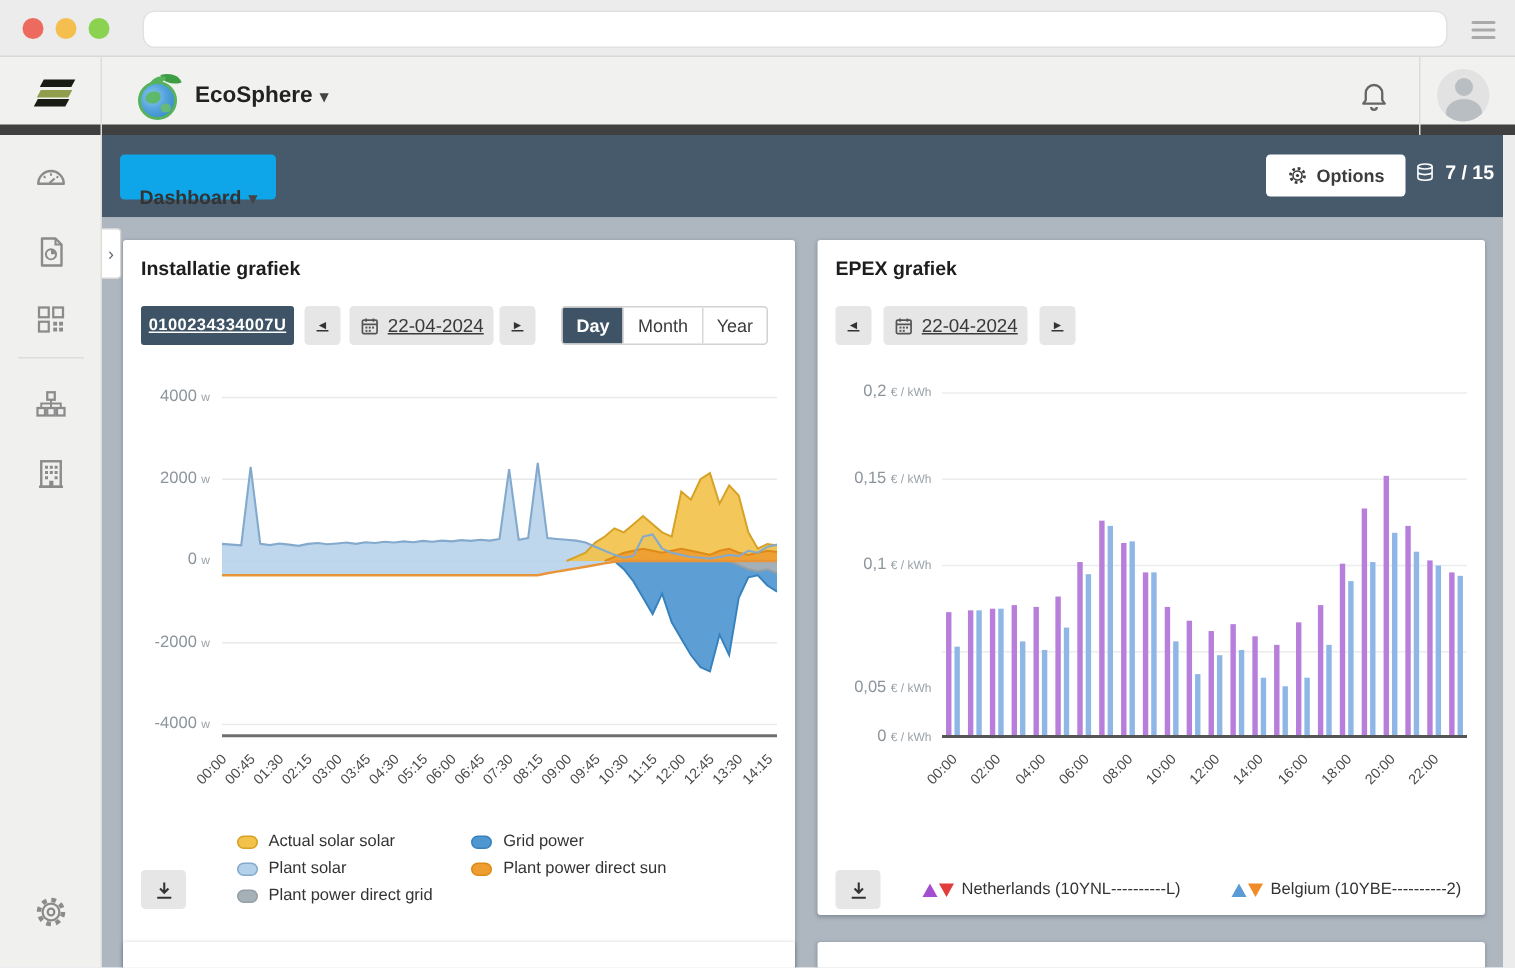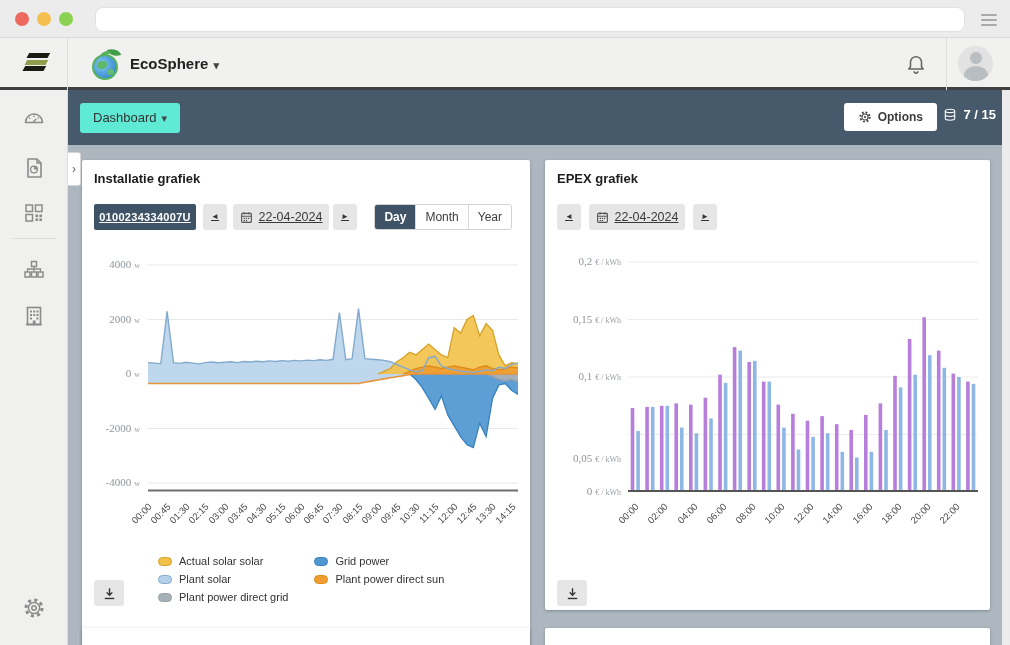--- a/index.html
+++ b/index.html
@@ -7,21 +7,21 @@
   .window { position:relative; width:1010px; height:645px; overflow:hidden; }
 
   
   .chrome { position:absolute; left:0; top:0; width:1010px; height:38px; background:#ececec; border-bottom:1px solid #d9d9d9; }
   .tl { position:absolute; top:12px; width:14px; height:14px; border-radius:50%; }
   .urlbar { position:absolute; left:95px; top:7px; width:870px; height:25px; background:#fff; border:1px solid #e2e2e2; border-radius:8px; }
   .chrome-menu { position:absolute; left:981px; top:14px; width:16px; }
   .chrome-menu i { display:block; height:2px; background:#a9a9a9; margin-bottom:3px; border-radius:1px; }
 
   
-  .appheader { position:absolute; left:0; top:38px; width:1010px; height:52px; background:#f1f1ef; border-bottom:3px solid #404040; }
+  .appheader { position:absolute; left:0; top:38px; width:1010px; height:52px; background:#f1f1ef; border-bottom:7px solid #404040; }
   .brand-cell { position:absolute; left:0; top:0; width:68px; height:52px; border-right:1px solid #ddddda; }
   .embion-logo { position:absolute; left:24px; top:15px; }
   .embion-logo i, .embion-mini i { display:block; width:21px; height:4.5px; margin-bottom:2px; transform:skewX(-28deg); }
   .embion-mini { display:inline-block; margin-right:10px; }
   .embion-mini i { width:15px; height:3.4px; margin-bottom:1.6px; }
   .stripe-d { background:#181c12; }
   .stripe-g { background:#8f9d4d; }
   .eco-logo { position:absolute; left:24px; top:12px; width:30px; height:30px; }
   .globe { position:absolute; left:0; bottom:0; width:26px; height:26px; border-radius:50%;
            background:radial-gradient(circle at 35% 38%, #8ecbee 0%, #54a3dd 45%, #2f7fc2 100%);
@@ -42,21 +42,21 @@
   .avatar .body { position:absolute; left:5.5px; top:20px; width:24px; height:18px; border-radius:50% 50% 0 0; background:#b8bec2; }
 
   
   .sidebar { position:absolute; left:0; top:90px; width:68px; height:555px; background:#f0f0ee; border-right:1px solid #ddddda; }
   .side-ic { position:absolute; left:22px; width:24px; height:24px; cursor:pointer; }
   .side-div { position:absolute; left:12px; width:44px; border-top:1px solid #ddd; }
   .expand-tab { position:absolute; left:68px; top:152px; width:13px; height:34px; background:#fff; border:1px solid #d5d5d5; border-left:none; border-radius:0 3px 3px 0; color:#667; font-size:12px; line-height:32px; text-align:center; z-index:5; cursor:pointer; }
 
   
   .navbar { position:absolute; left:68px; top:90px; width:934px; height:55px; background:#475a6b; }
-  .dash-btn { position:absolute; left:12px; top:13px; height:30px; background:#5eead4; border-radius:3px; padding:0 13px; font-size:13px; font-weight:normal; color:#333; line-height:30px; cursor:pointer; }
+  .dash-btn { position:absolute; left:12px; top:13px; height:30px; background:#0ea5e9; border-radius:3px; padding:14px 13px; font-size:13px; font-weight:bold; color:#333; line-height:30px; cursor:pointer; }
   .nav-group { position:absolute; right:65px; top:13px; height:28px; display:flex; background:#fff; border-radius:3px; overflow:hidden; }
   .nav-seg { padding:0 14px; line-height:28px; font-size:12px; font-weight:bold; color:#3c3c3c; display:flex; align-items:center; gap:6px; cursor:pointer; }
   .nav-seg + .nav-seg { border-left:1px solid #e2e2e2; }
   .nav-counter { position:absolute; right:6px; top:17px; color:#fff; font-size:13px; font-weight:bold; display:flex; align-items:center; gap:6px; }
 
   
   .content { position:absolute; left:68px; top:145px; width:934px; height:500px; background:#aeb7c0; }
   .right-strip { position:absolute; left:1002px; top:90px; width:8px; height:555px; background:#ececec; }
   .card { position:absolute; background:#fff; border-radius:2px; box-shadow:0 1px 3px rgba(40,50,60,.35); }
   #card1 { left:14px; top:15px; width:448px; height:560px; }
@@ -70,21 +70,21 @@
   .btn-gray { background:#e6e6e6; border-radius:3px; text-align:center; line-height:26px; font-size:12px; color:#3e3e3e; cursor:pointer; }
   .arrow-btn { width:24px; font-size:8px; color:#333; }
   .date-btn { display:flex; align-items:center; justify-content:center; gap:6px; font-size:12.5px; color:#3a3a3a; }
   .seg-group { position:absolute; right:18px; top:44px; height:26px; display:flex; border:1px solid #d2d2d2; border-radius:3px; overflow:hidden; background:#fff; }
   .seg { padding:0 9px; line-height:24px; font-size:12px; color:#3c3c3c; cursor:pointer; }
   .seg + .seg { border-left:1px solid #d8d8d8; }
   .seg.active { background:#3e5365; color:#fff; font-weight:bold; }
 
   .plot { position:absolute; overflow:visible; }
   .ylab { position:absolute; }
-  .ytick { position:absolute; right:0; white-space:nowrap; font-size:11px; color:#8d959c;font-family:Liberation Serif, serif; }
+  .ytick { position:absolute; right:0; white-space:nowrap; font-size:11px; color:#8d959c; }
   .ytick em { font-style:normal; font-size:8px; color:#9aa2a8; margin-left:3px; }
   .xlab { position:absolute; }
   .xtick { position:absolute; width:50px; text-align:right; transform:rotate(-45deg); transform-origin:100% 0; font-size:9.5px; color:#4a4a4a; white-space:nowrap; }
 
   .dl-btn { position:absolute; left:12px; top:420px; width:30px; height:26px; background:#e6e6e6; border-radius:3px; display:flex; align-items:center; justify-content:center; cursor:pointer; }
 
   .legend1 { position:absolute; left:76px; top:392px; display:flex; gap:26px; }
   .lg-col { display:flex; flex-direction:column; }
   .lg-item { display:flex; align-items:center; height:18px; font-size:11px; color:#333; }
   .marker { display:inline-block; width:14px; height:9px; border-radius:6px; margin-right:7px; }
@@ -425,20 +425,32 @@
           <span class="xtick" style="left: 71.9583px; top: 7px;">08:00</span>
           <span class="xtick" style="left: 101.125px; top: 7px;">10:00</span>
           <span class="xtick" style="left: 130.292px; top: 7px;">12:00</span>
           <span class="xtick" style="left: 159.458px; top: 7px;">14:00</span>
           <span class="xtick" style="left: 188.625px; top: 7px;">16:00</span>
           <span class="xtick" style="left: 217.792px; top: 7px;">18:00</span>
           <span class="xtick" style="left: 246.958px; top: 7px;">20:00</span>
           <span class="xtick" style="left: 276.125px; top: 7px;">22:00</span>
         </div>
 
+      <div class="legend2">
+        <div class="lg2-item">
+            <span class="tri tri-up" style="color: rgb(164, 78, 210);"></span>
+            <span class="tri tri-down" style="color: rgb(226, 59, 59);"></span>
+            <span>Netherlands (10YNL----------L)</span>
+          </div>
+        <div class="lg2-item">
+            <span class="tri tri-up" style="color: rgb(91, 155, 213);"></span>
+            <span class="tri tri-down" style="color: rgb(240, 139, 40);"></span>
+            <span>Belgium (10YBE----------2)</span>
+          </div>
+      </div>
       <div class="dl-btn">
         <svg class="icon" viewBox="0 0 16 16" width="15" height="15">
             <path d="M8 2.5v7M5 6.8l3 3 3-3" fill="none" stroke="#333" stroke-width="1.5"></path>
             <path d="M3 13.3h10" stroke="#333" stroke-width="1.5"></path>
           </svg>
       </div>
     </div>
 
     <div class="card card-stub1"></div>
     <div class="card card-stub2"></div>

